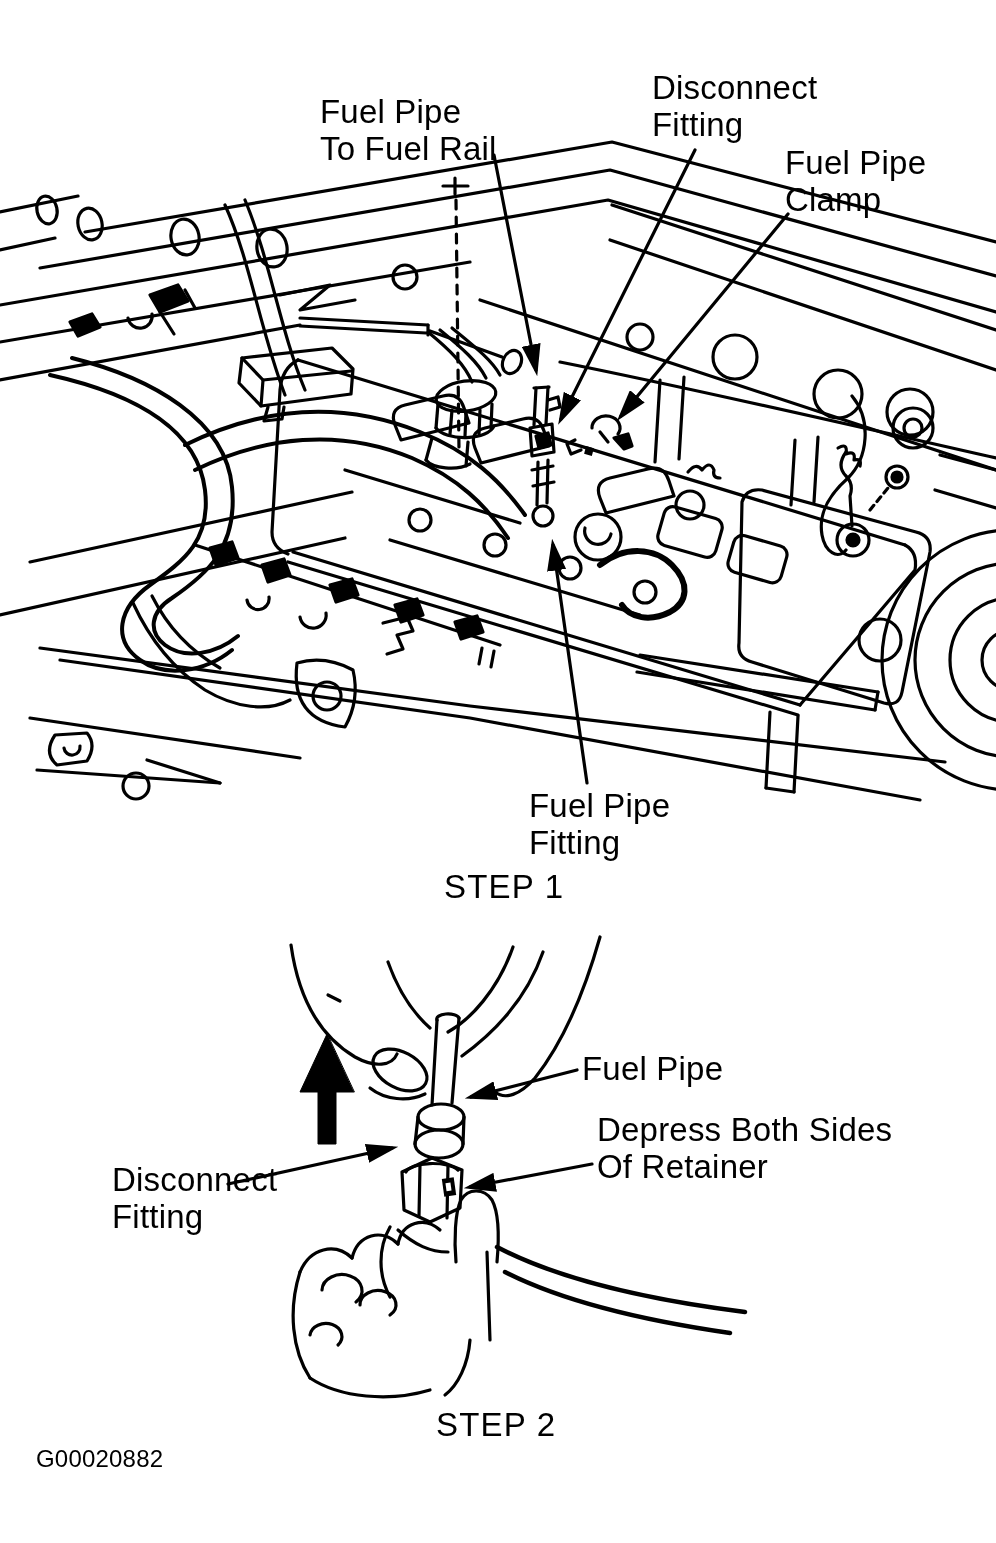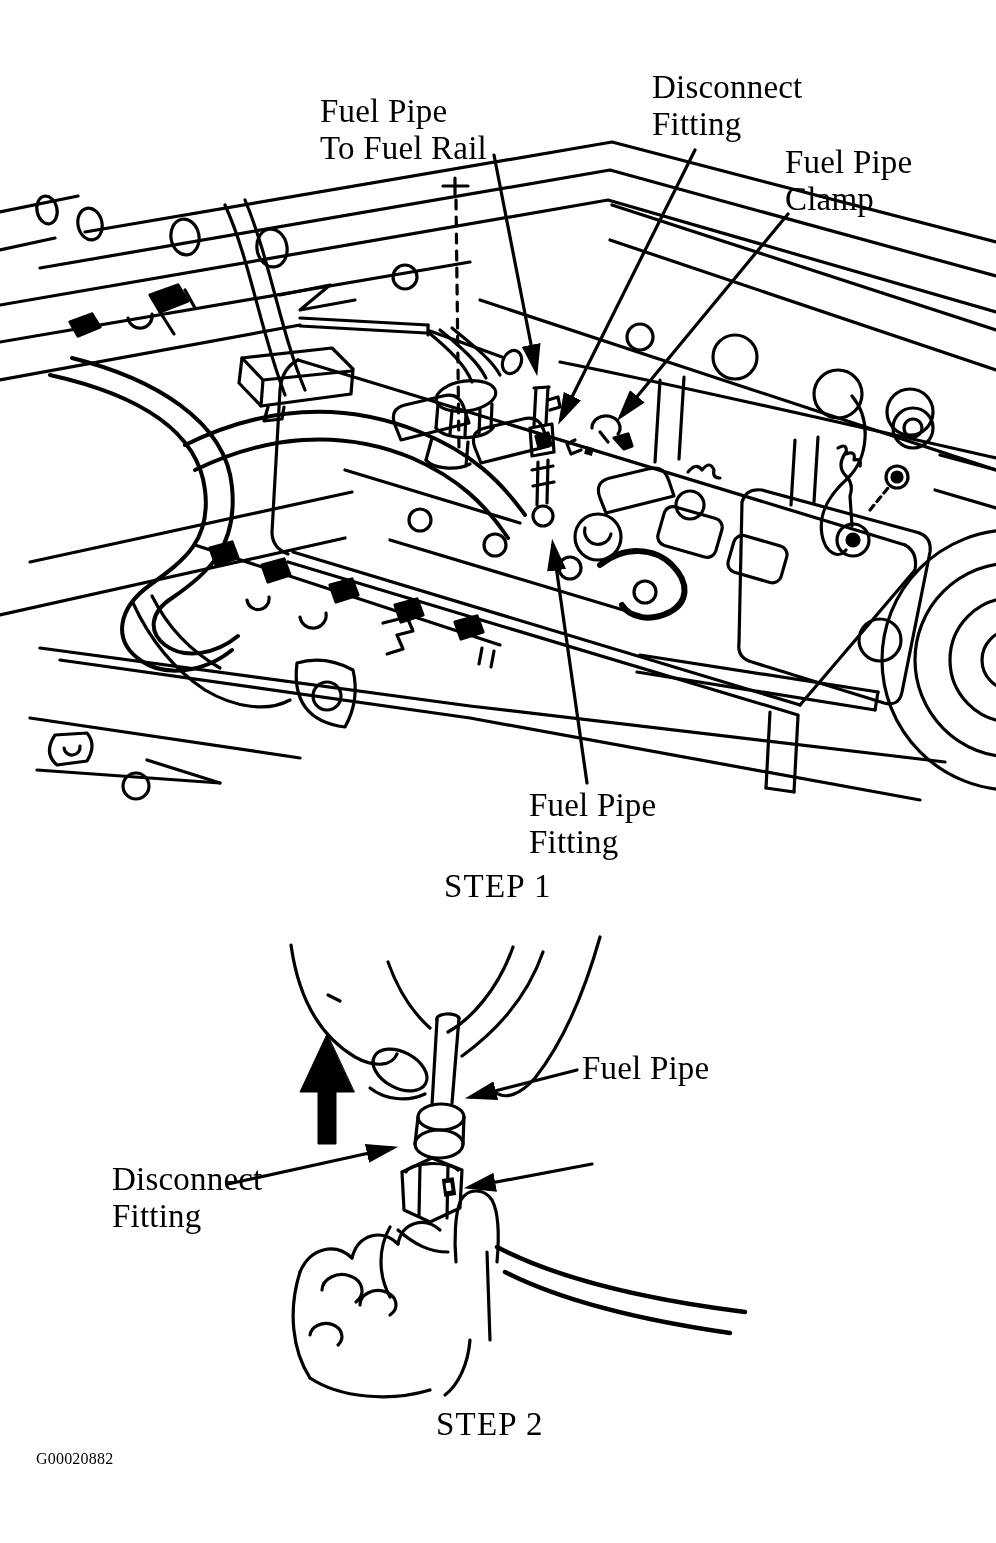--- a/index.html
+++ b/index.html
@@ -1,27 +1,27 @@
 <!DOCTYPE html>
 <html><head>
 <meta charset="utf-8">
 <style>
   html,body{margin:0;padding:0;background:#888;}
   .page{
     position:relative;width:996px;height:1543px;background:#ffffff;
-    font-family:Liberation Serif, serif;color:#000;
+    font-family:Liberation Sans, sans-serif;color:#000;
     margin:0 auto;overflow:hidden;
   }
   .art{position:absolute;left:0;top:0;width:996px;height:1543px;}
   .lbl{
     position:absolute;font-size:33px;line-height:37px;letter-spacing:0.2px;
     white-space:pre-line;color:#000;
   }
   .caption{letter-spacing:1.2px;}
-  .figid{font-size:16px;line-height:26px;}
+  .figid{font-size:24px;line-height:26px;}
 </style>
 </head>
 <body>
 
 <div class="page">
 
   <svg class="art" viewBox="0 0 996 1543" fill="none" stroke="#000" stroke-width="3.2" stroke-linecap="round" stroke-linejoin="round">
     <defs>
       <marker id="ah" markerWidth="10" markerHeight="6" refX="8" refY="3" orient="auto" markerUnits="strokeWidth">
         <path d="M0,0 L10,3 L0,6 Z" fill="#000" stroke="none"></path>
@@ -291,18 +291,20 @@
 To Fuel Rail</div>
   <div class="lbl" style="left:652px;top:69px">Disconnect
 Fitting</div>
   <div class="lbl" style="left:785px;top:144px">Fuel Pipe
 Clamp</div>
   <div class="lbl" style="left:529px;top:787px">Fuel Pipe
 Fitting</div>
   <div class="lbl caption" style="left:444px;top:868px">STEP 1</div>
 
   <div class="lbl" style="left:582px;top:1050px">Fuel Pipe</div>
+  <div class="lbl" style="left:597px;top:1111px">Depress Both Sides
+Of Retainer</div>
   <div class="lbl" style="left:112px;top:1161px">Disconnect
 Fitting</div>
   <div class="lbl caption" style="left:436px;top:1406px">STEP 2</div>
 
   <div class="lbl figid" style="left:36px;top:1446px">G00020882</div>
 </div>
 
 </body></html>

